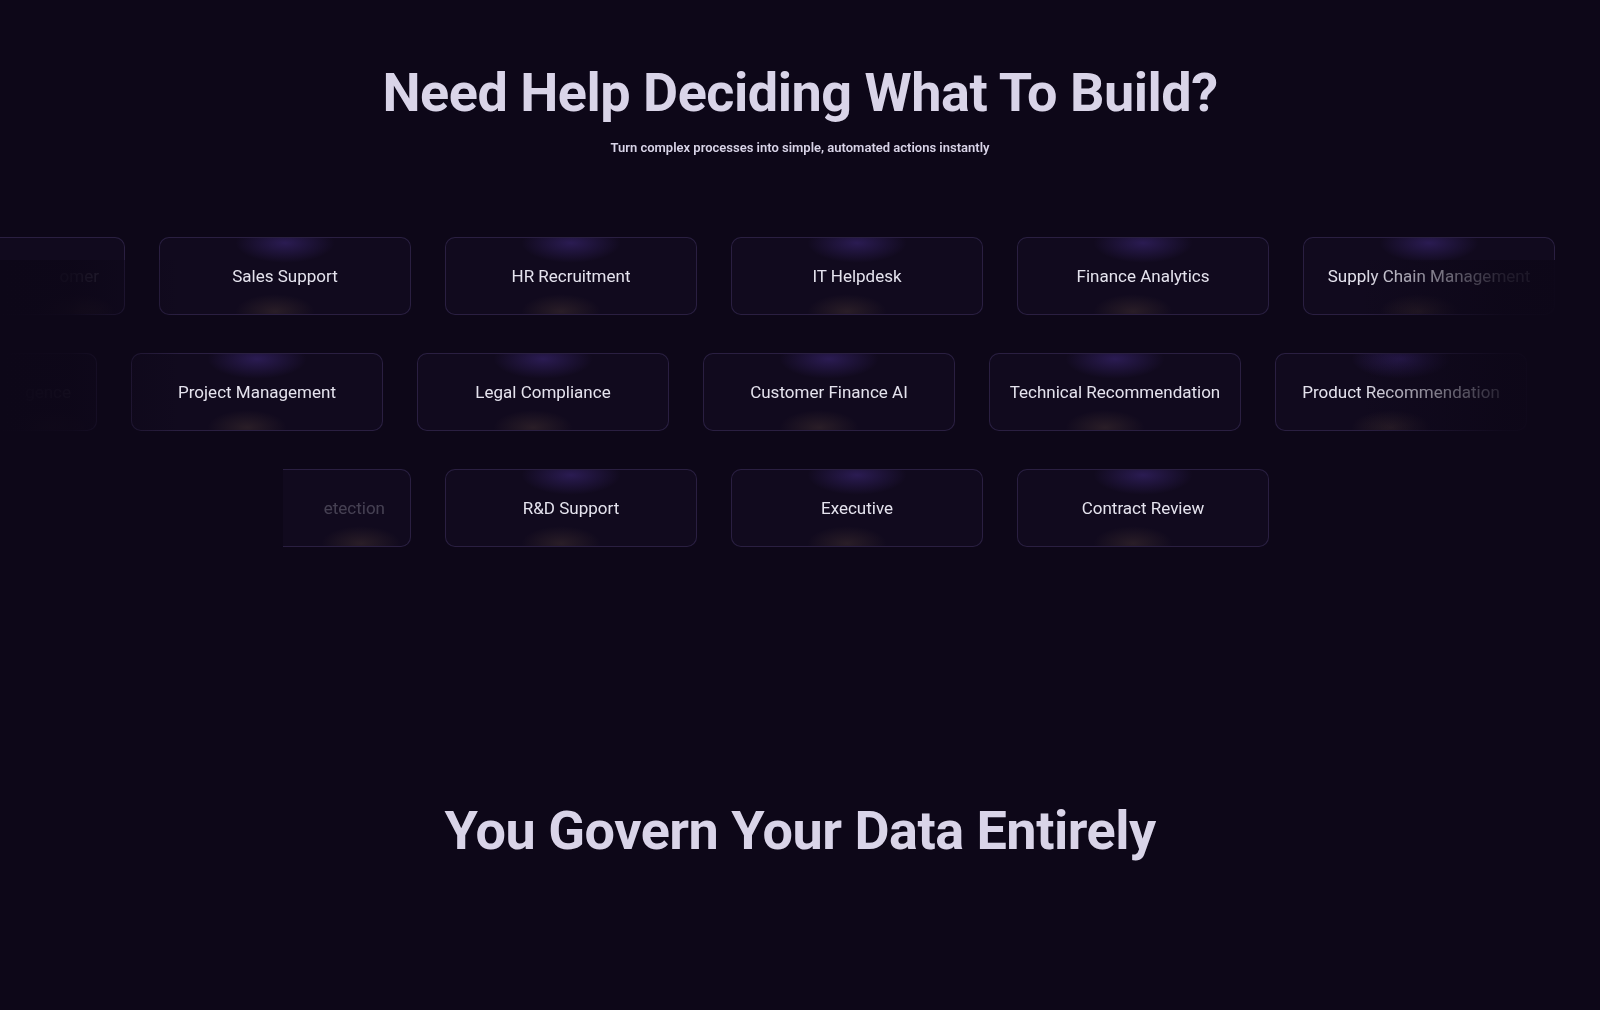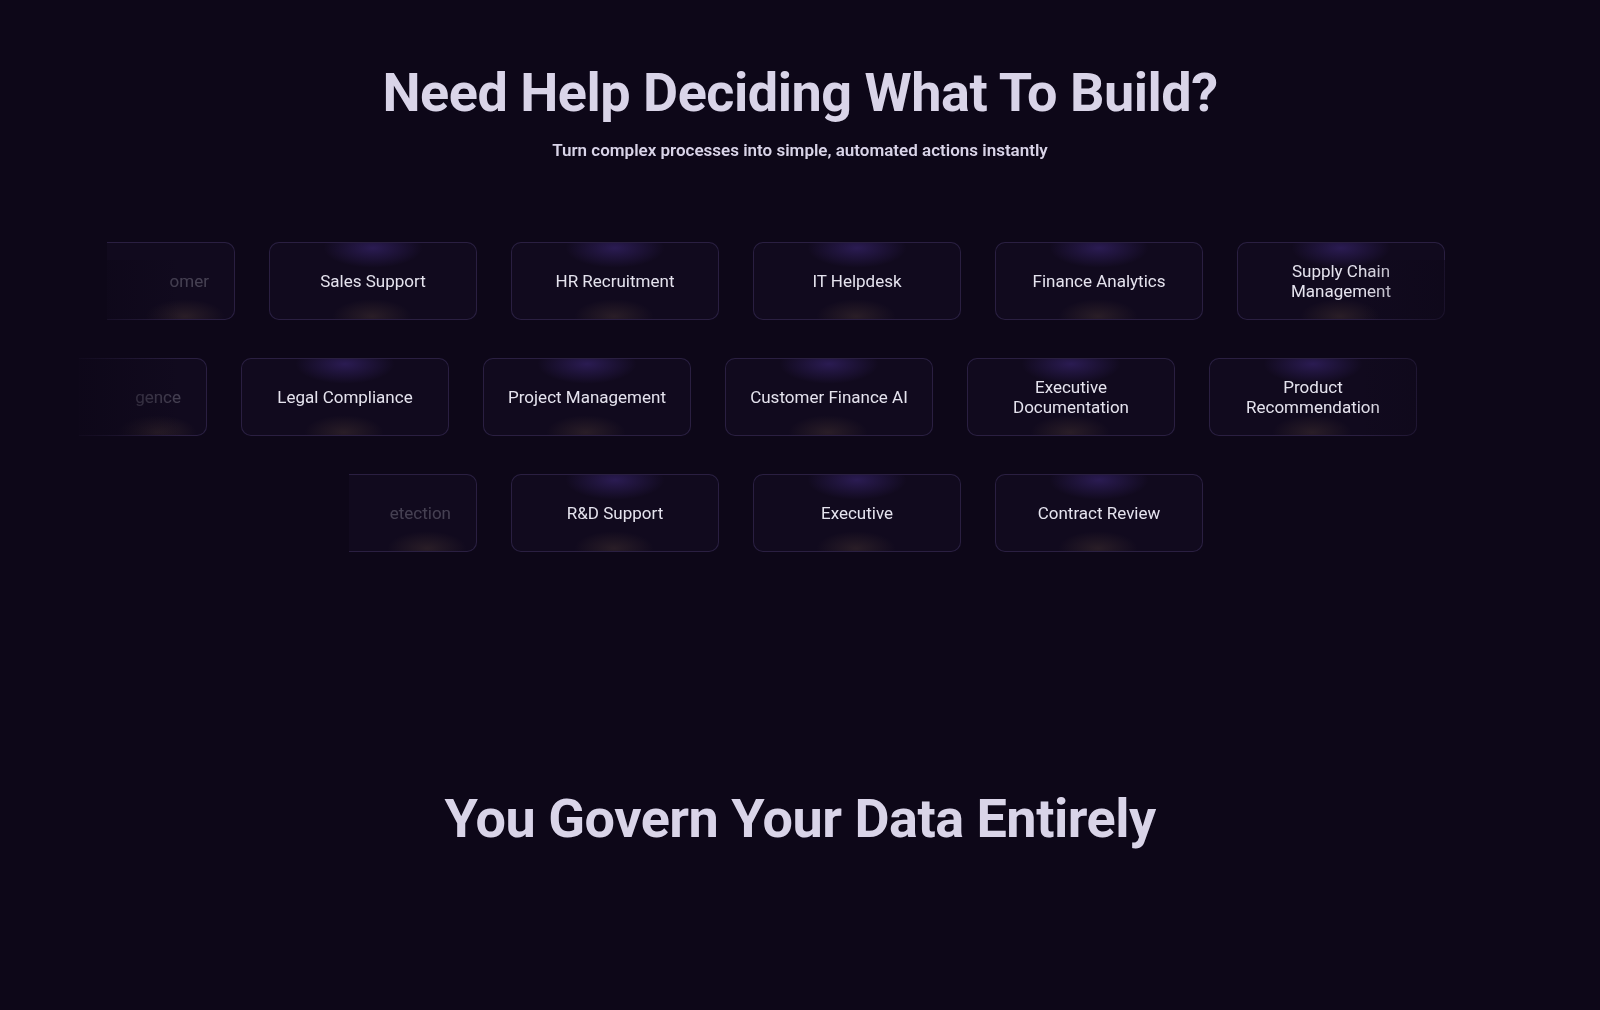--- a/index.html
+++ b/index.html
@@ -20,21 +20,21 @@
       padding-top: 61px;
     }
     .main-title {
       font-size: 54px;
       font-weight: 700;
       color: #d9d4e8;
       letter-spacing: -0.5px;
       margin-bottom: 16px;
     }
     .subtitle {
-      font-size: 17px;
+      font-size: 13px;
       font-weight: 600;
       color: #d9d4e8;
     }
     .cards-section {
       margin-top: 82px;
       position: relative;
       width: 100%;
     }
     .card-row {
       display: flex;
@@ -46,21 +46,21 @@
     .card-row.row1 {
       margin-left: -4px;
     }
     .card-row.row2 {
       margin-left: -32px;
     }
     .card-row.row3 {
       margin-left: -4px;
     }
     .card {
-      width: 208px;
+      width: 252px;
       height: 78px;
       background: rgba(20, 14, 35, 0.6);
       border: 1px solid rgba(80, 65, 120, 0.4);
       border-radius: 10px;
       display: flex;
       align-items: center;
       justify-content: center;
       text-align: center;
       color: #e5e3ee;
       font-size: 17px;
@@ -123,21 +123,21 @@
       pointer-events: none;
       z-index: 5;
     }
     .bottom-title {
       text-align: center;
       font-size: 54px;
       font-weight: 700;
       color: #d9d4e8;
       letter-spacing: -0.5px;
       position: absolute;
-      bottom: 160px;
+      bottom: 148px;
       width: 100%;
     }
   </style>
 </head>
 <body>
 
 <div class="hero">
   <h1 class="main-title">Need Help Deciding What To Build?</h1>
   <p class="subtitle">Turn complex processes into simple, automated actions instantly</p>
 </div>
@@ -146,24 +146,24 @@
   <div class="card-row row1">
     <div class="card partial-left">omer</div>
     <div class="card">Sales Support</div>
     <div class="card">HR Recruitment</div>
     <div class="card">IT Helpdesk</div>
     <div class="card">Finance Analytics</div>
     <div class="card">Supply Chain Management</div>
   </div>
   <div class="card-row row2">
     <div class="card partial-left">gence</div>
+    <div class="card">Project Management</div>
     <div class="card">Legal Compliance</div>
-    <div class="card">Project Management</div>
     <div class="card">Customer Finance AI</div>
-    <div class="card">Executive Documentation</div>
+    <div class="card">Technical Recommendation</div>
     <div class="card">Product Recommendation</div>
   </div>
   <div class="card-row row3">
     <div class="card partial-left">etection</div>
     <div class="card">R&amp;D Support</div>
     <div class="card">Executive</div>
     <div class="card">Contract Review</div>
   </div>
 </div>
 

